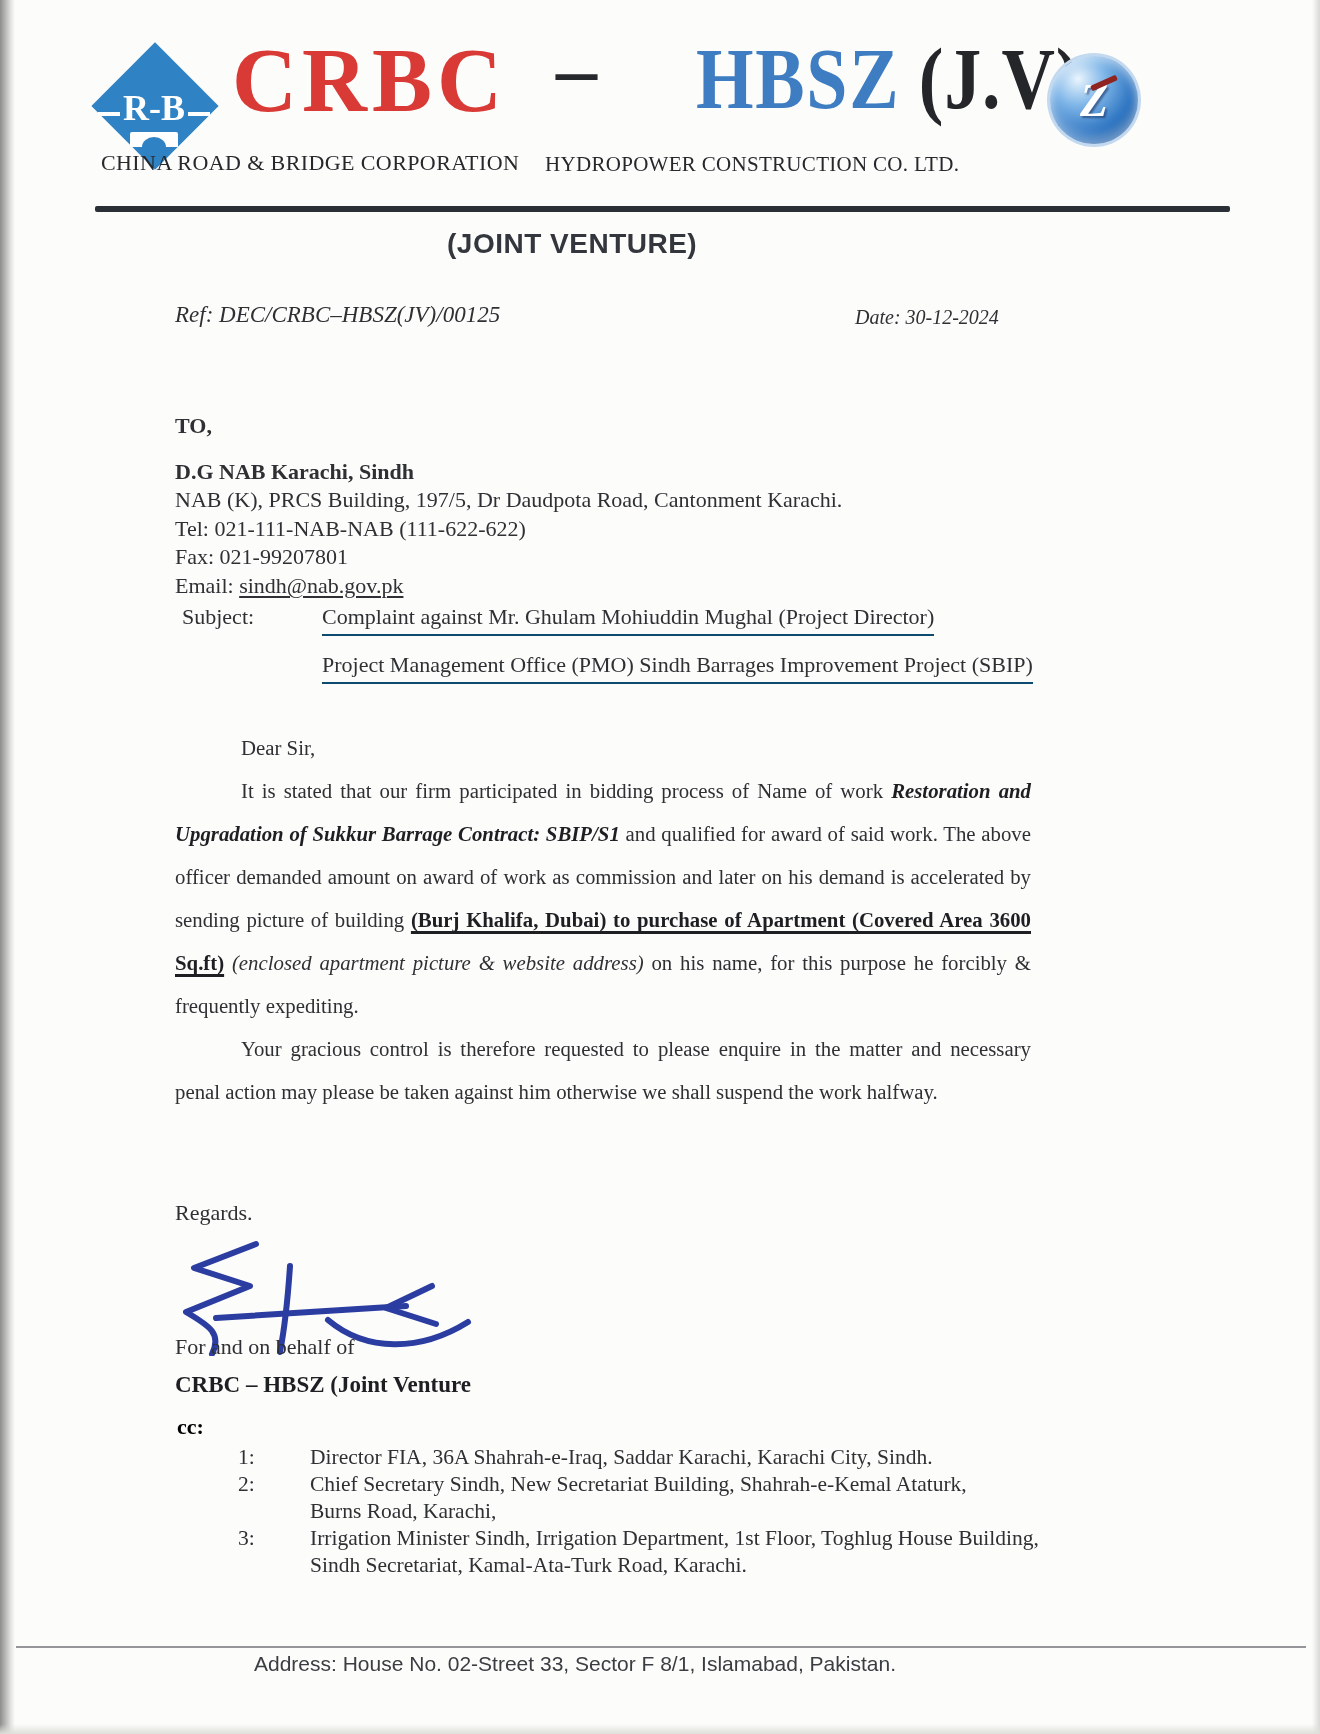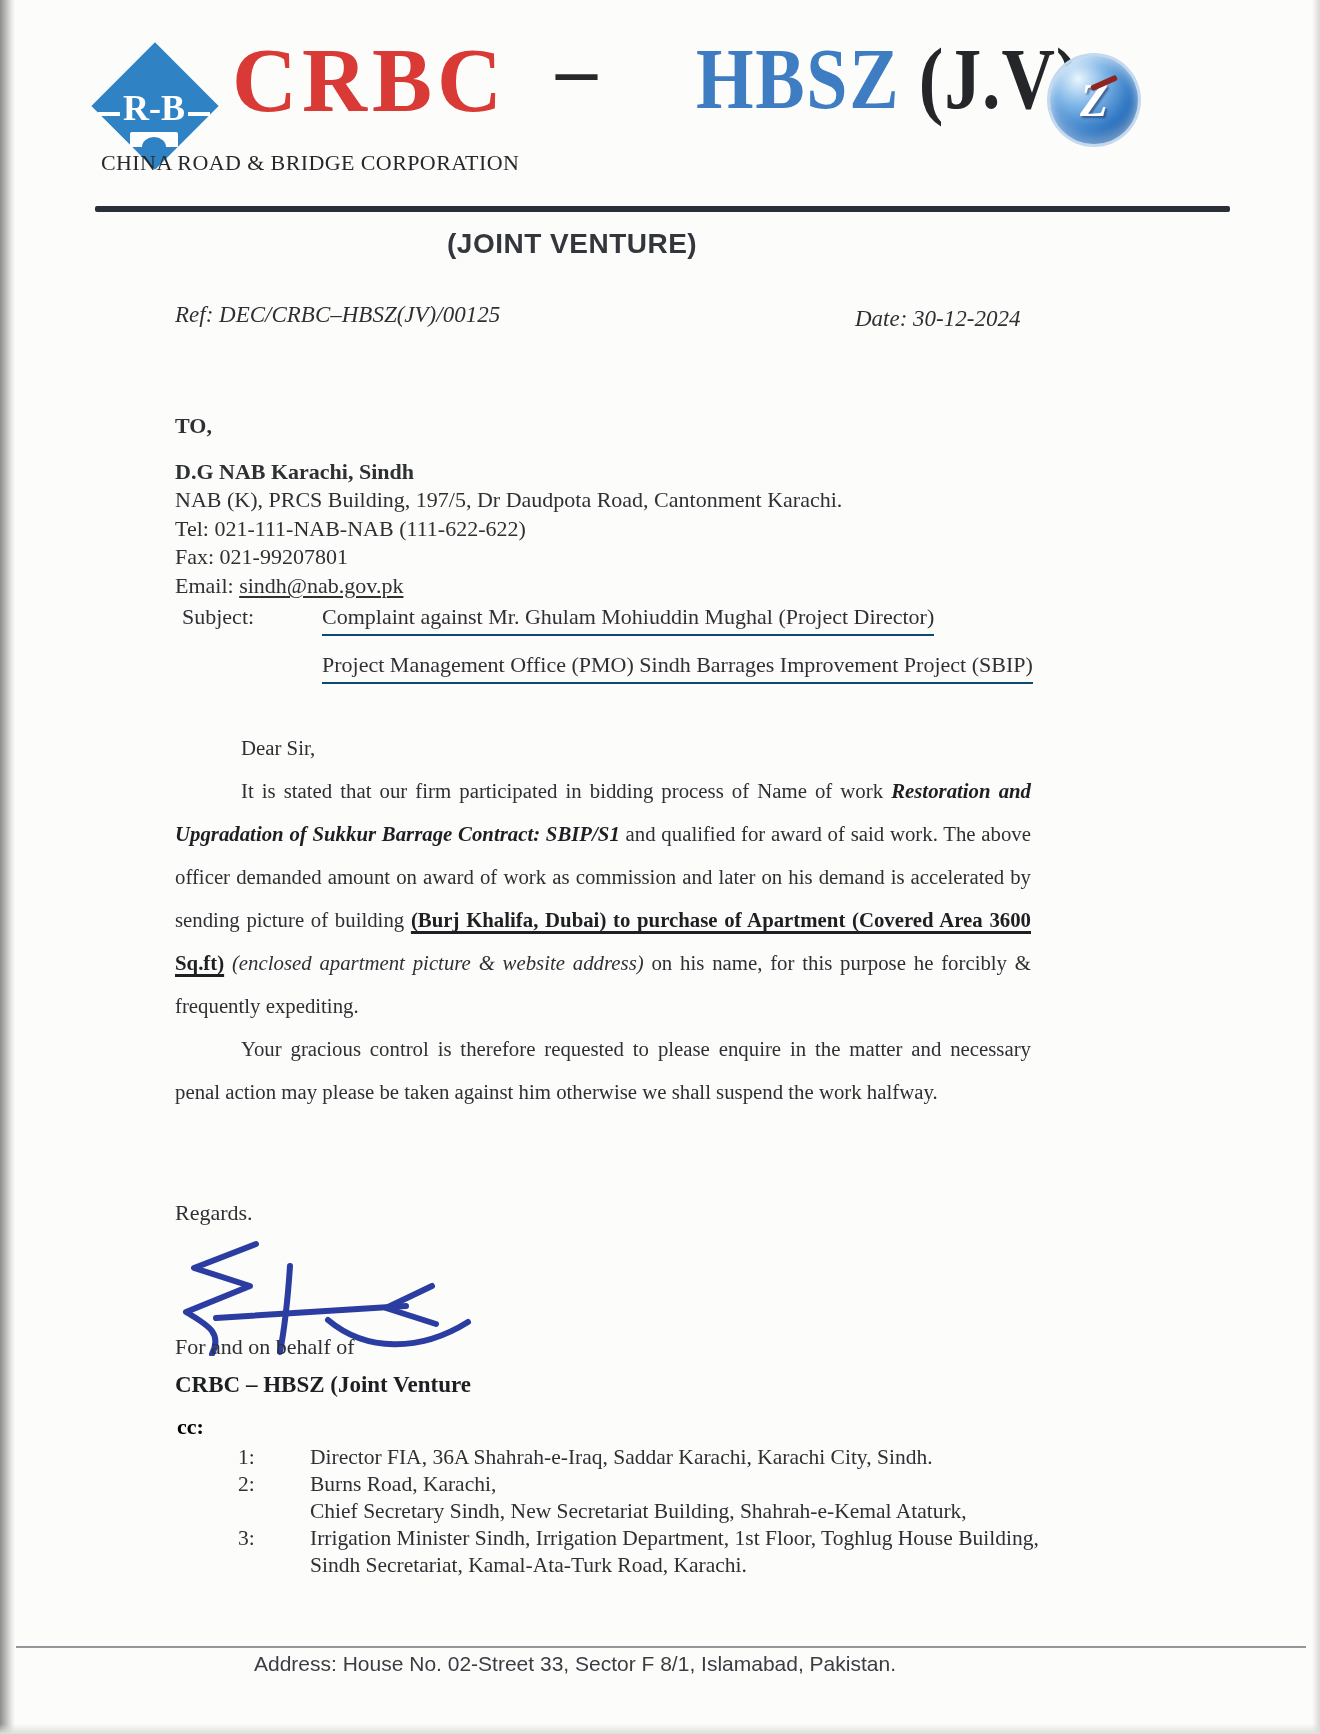--- a/index.html
+++ b/index.html
@@ -42,21 +42,21 @@
 
   .caption-left{position:absolute;left:101px;top:150px;font-size:22px;letter-spacing:.4px;color:#26282c;white-space:nowrap;}
   .caption-right{position:absolute;left:545px;top:148px;font-size:21px;letter-spacing:.3px;color:#26282c;line-height:33px;white-space:nowrap;}
 
   .top-rule{position:absolute;left:95px;top:206px;width:1135px;height:6px;background:#2b2f36;border-radius:2px;}
   .jv-heading{position:absolute;left:447px;top:216px;font-family:"Liberation Sans",sans-serif;
     font-weight:bold;font-size:28px;color:#33373d;letter-spacing:.5px;margin-top:12px;}
 
   
   .ref-line{position:absolute;left:175px;top:302px;font-style:italic;font-size:23px;}
-  .date-line{position:absolute;left:855px;top:306px;font-style:italic;font-size:23px;}
+  .date-line{position:absolute;left:855px;top:306px;font-style:italic;font-size:20px;}
 
   
   .to-block{position:absolute;left:175px;top:372px;font-size:22px;line-height:28.5px;}
   .to-word{font-weight:bold;margin-bottom:17px;margin-top:40px;}
   .to-name{font-weight:bold;}
   .email-link{text-decoration:underline;text-decoration-thickness:2px;text-underline-offset:3px;}
 
   
   .subject-block{position:absolute;left:182px;top:604px;font-size:22px;}
   .subject-row{display:flex;align-items:flex-start;}
@@ -113,20 +113,21 @@
       <span class="brand-jv">(J.V)</span>
     </div>
 
     <div class="sphere">
       <div class="sphere-glyph">Z</div>
       <div class="sphere-accent"></div>
     </div>
 
     <div class="caption-left">CHINA ROAD &amp; BRIDGE CORPORATION</div>
     <div class="caption-right">
+      <div>HYDROPOWER CONSTRUCTION CO. LTD.</div>
     </div>
 
     <div class="top-rule"></div>
     <div class="jv-heading">(JOINT VENTURE)</div>
   </div>
 
   <div class="ref-line">Ref: DEC/CRBC–HBSZ(JV)/00125</div>
   <div class="date-line">Date: 30-12-2024</div>
 
   <div class="to-block">
@@ -172,22 +173,22 @@
   <div class="cc-list">
     <div class="cc-item">
       <div class="cc-num">1:</div>
       <div class="cc-text">
         <div>Director FIA, 36A Shahrah-e-Iraq, Saddar Karachi, Karachi City, Sindh.</div>
       </div>
     </div>
     <div class="cc-item">
       <div class="cc-num">2:</div>
       <div class="cc-text">
+        <div>Chief Secretary Sindh, New Secretariat Building, Shahrah-e-Kemal Ataturk,</div>
         <div>Burns Road, Karachi,</div>
-        <div>Chief Secretary Sindh, New Secretariat Building, Shahrah-e-Kemal Ataturk,</div>
       </div>
     </div>
     <div class="cc-item">
       <div class="cc-num">3:</div>
       <div class="cc-text">
         <div>Irrigation Minister Sindh, Irrigation Department, 1st Floor, Toghlug House Building,</div>
         <div>Sindh Secretariat, Kamal-Ata-Turk Road, Karachi.</div>
       </div>
     </div>
   </div>

